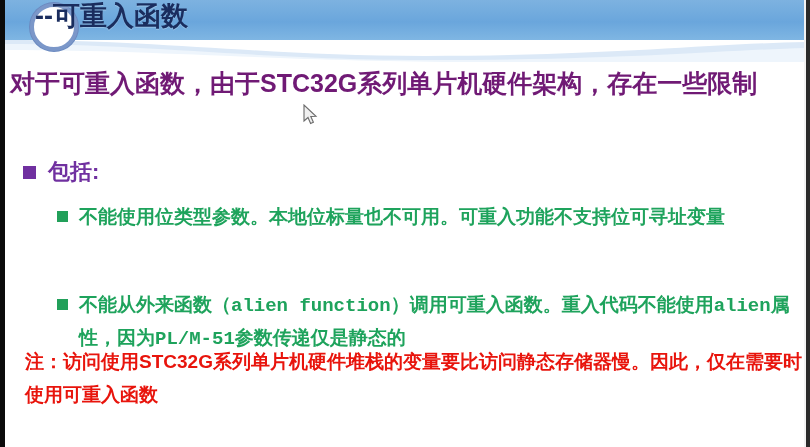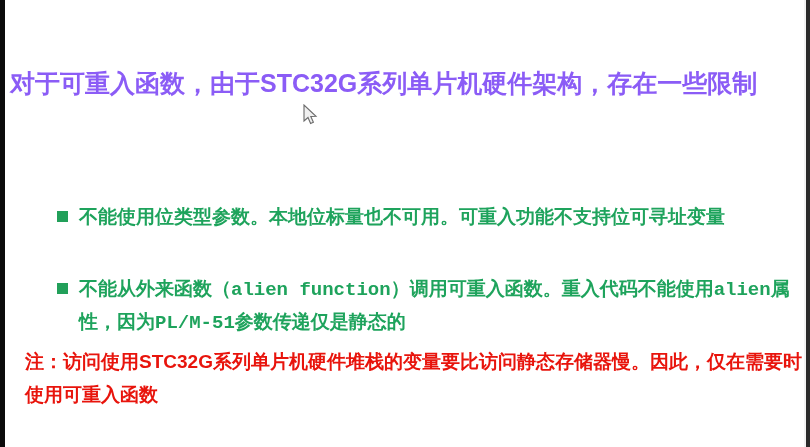--- a/index.html
+++ b/index.html
@@ -54,39 +54,39 @@
     text-shadow:0 1px 0 rgba(255,255,255,.25);
   }
   
   .body-area {
     position:absolute; left:5px; top:62px; width:801px; height:385px;
     z-index:15;
   }
   .lead {
     position:absolute; left:5px; top:2px; width:792px;
     font-size:25px; font-weight:bold; line-height:38px;
-    color:#8b5cf6;
+    color:#701a75;
     letter-spacing:0px;
   }
   .bullet-l1 {
     position:absolute; left:18px; top:95px;
     display:flex; align-items:flex-start; gap:12px;
   }
   .sq-purple {
     width:13px; height:13px; background:#7030a0; margin-top:9px; flex:0 0 auto;
   }
   .bullet-l1-text {
     font-size:22px; font-weight:bold; color:#7030a0; line-height:30px;
   }
   .bullet-l2 {
     position:absolute; left:52px; width:752px;
     display:flex; align-items:flex-start; gap:11px;font-family:Liberation Mono, monospace;
   }
   .b2a { top:140px; }
-  .b2b { top:212px; }
+  .b2b { top:228px; }
   .sq-green {
     width:11px; height:11px; background:#22a05a; margin-top:9px; flex:0 0 auto;
   }
   .bullet-l2-text {
     font-size:19px; font-weight:bold; color:#1ea35c; line-height:33px;
     letter-spacing:0px;
   }
   .note {
     position:absolute; left:20px; top:283px; width:790px;
     font-size:19px; font-weight:bold; color:#e8140c; line-height:33px;
@@ -94,25 +94,40 @@
   
   .cursor { position:absolute; left:303px; top:104px; z-index:60; }
 </style>
 </head>
 <body>
 
 <div id="slide">
 
   <div class="edge-left"></div>
 
+  <div class="banner">
+    <div class="banner-bg"></div>
+    <svg class="banner-wave" viewBox="0 0 801 62" preserveAspectRatio="none">
+      <path d="M0,40 L801,40 L801,62 L0,62 Z" fill="#ffffff"></path>
+      <path d="M0,40 C160,40 260,56 420,56 C600,56 700,44 801,42 L801,62 L0,62 Z" fill="#dce9f7"></path>
+      <path d="M0,44 C150,44 250,60 430,60 C620,60 720,50 801,48 L801,62 L0,62 Z" fill="#eef5fc"></path>
+      <path d="M0,50 C160,50 280,62 470,62 L801,62 L0,62 Z" fill="#ffffff"></path>
+    </svg>
+    <div class="title-circle"></div>
+    <div class="slide-title">--可重入函数</div>
+  </div>
 
   <div class="body-area">
 
     <div class="lead">对于可重入函数，由于STC32G系列单片机硬件架构，存在一些限制</div>
 
+    <div class="bullet-l1">
+      <span class="sq-purple"></span>
+      <span class="bullet-l1-text">包括:</span>
+    </div>
 
     <div class="bullet-l2 b2a">
       <span class="sq-green"></span>
       <span class="bullet-l2-text">不能使用位类型参数。本地位标量也不可用。可重入功能不支持位可寻址变量</span>
     </div>
 
     <div class="bullet-l2 b2b">
       <span class="sq-green"></span>
       <span class="bullet-l2-text">不能从外来函数（alien function）调用可重入函数。重入代码不能使用alien属性，因为PL/M-51参数传递仅是静态的</span>
     </div>

